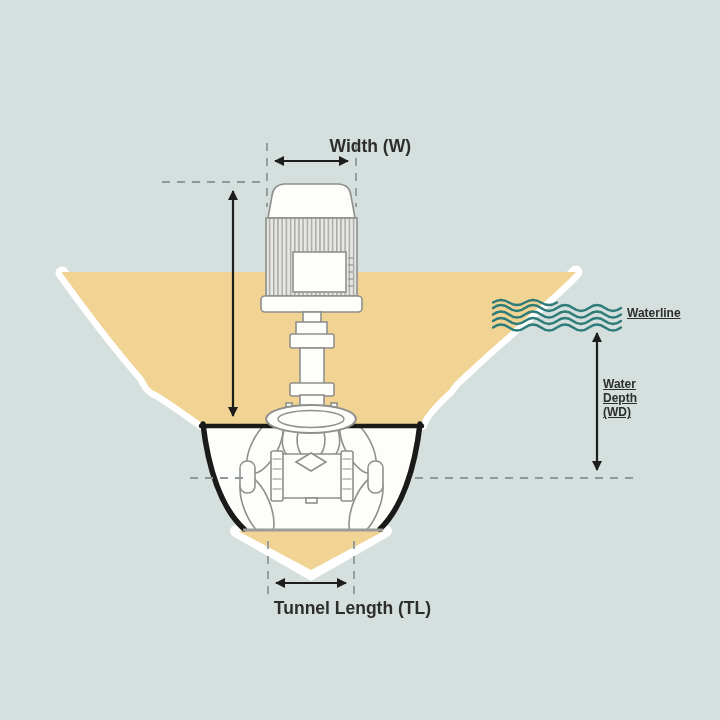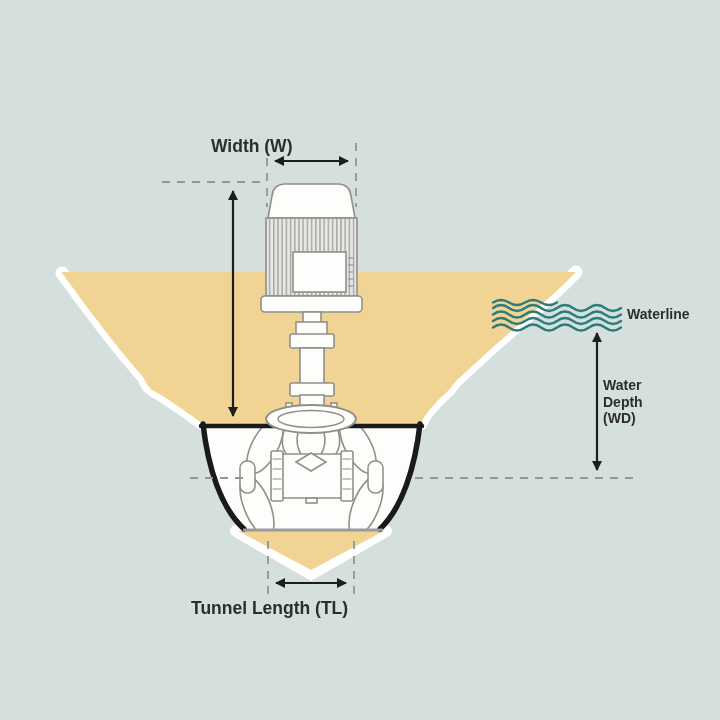--- a/index.html
+++ b/index.html
@@ -12,22 +12,22 @@
   }
   svg{position:absolute;left:0;top:0;}
   .lbl{
     position:absolute;
     color:var(--text,#2d2d2d);
     font-weight:600;
     white-space:pre-line;
     line-height:1.18;
   }
   .lbl.big{font-size:17.5px;}
-  .lbl.small{font-size:14px;}
-  .center{text-align:left;}
+  .lbl.small{font-size:12px;text-decoration:underline;}
+  .center{text-align:right;}
   .right{text-align:right;}
 </style>
 </head>
 <body>
 
 <div class="canvas">
 <svg width="720" height="720" viewBox="0 0 720 720">
   <defs>
     <marker id="ah" viewBox="0 0 10 10" refX="9" refY="5" markerWidth="10" markerHeight="10" markerUnits="userSpaceOnUse" orient="auto-start-reverse">
       <path d="M0,0 L10,5 L0,10 Z" fill="var(--dimension-line,#1d1d1b)"></path>

